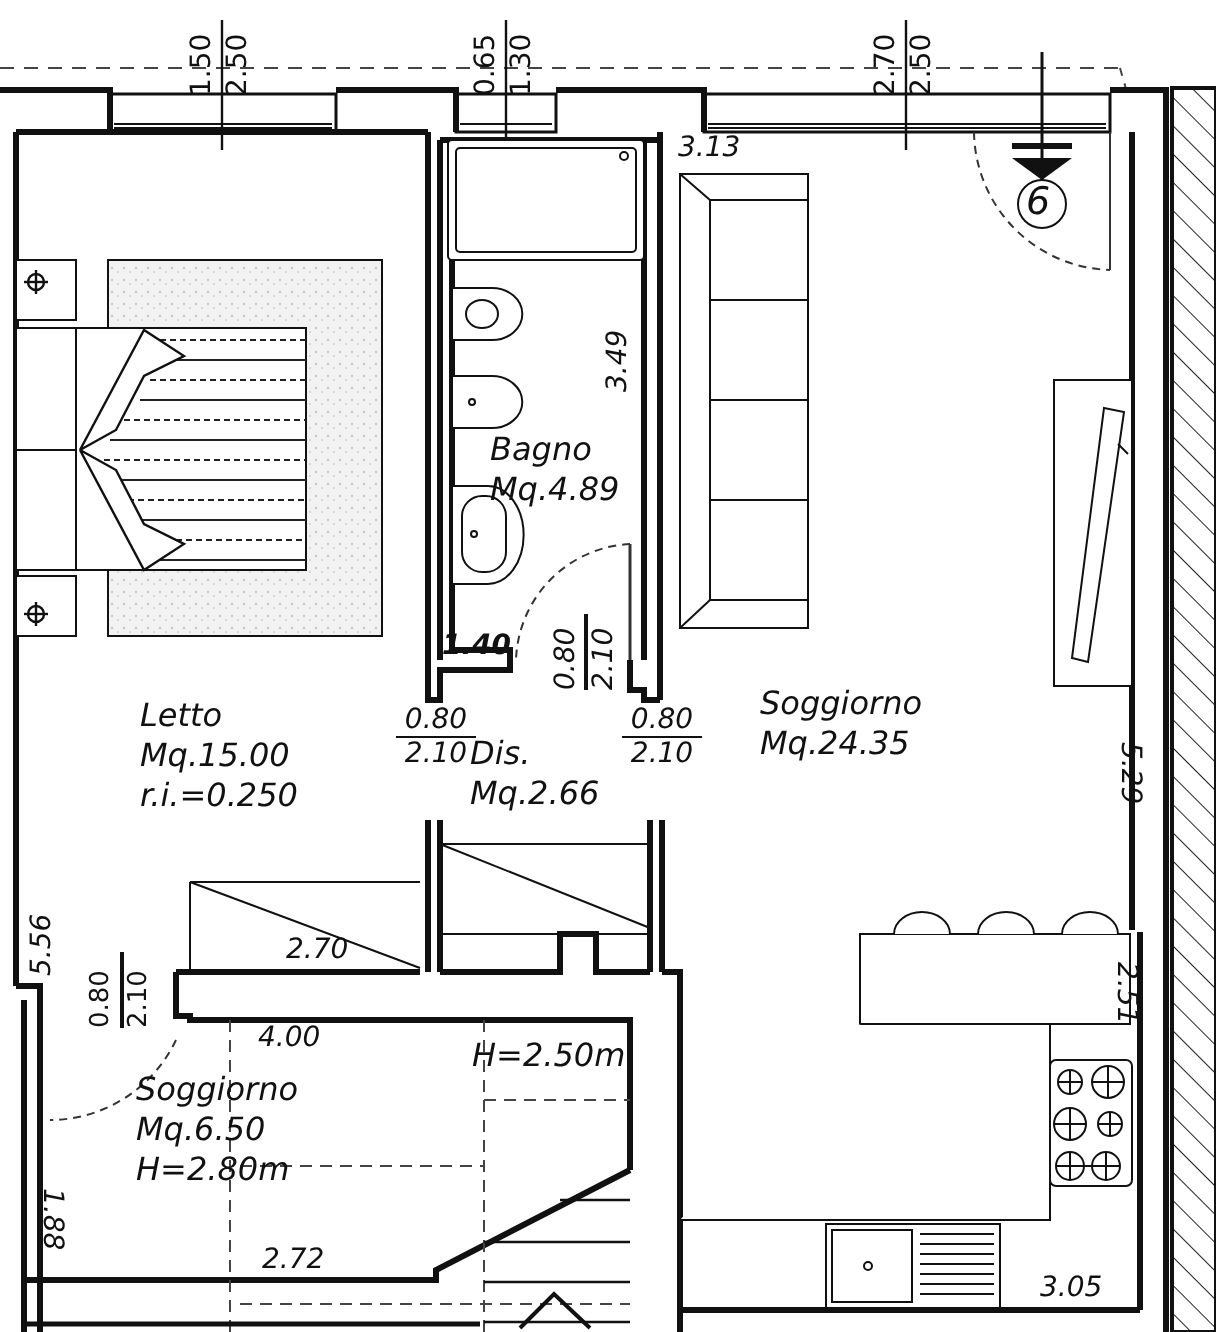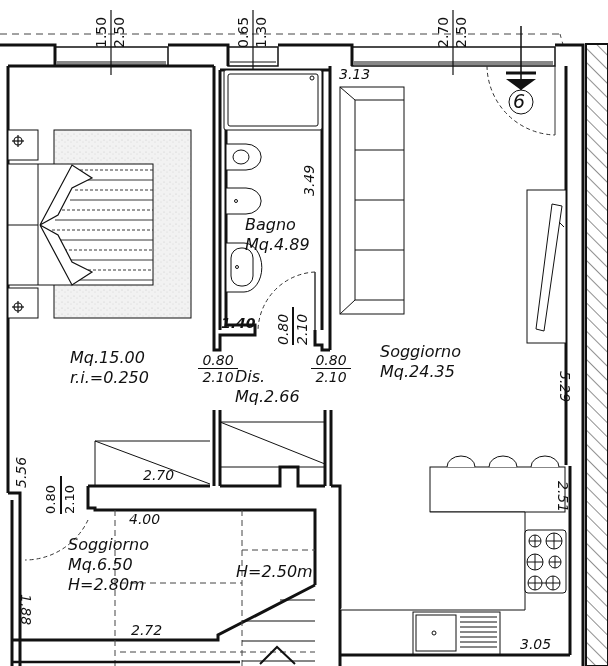--- a/index.html
+++ b/index.html
@@ -246,20 +246,21 @@
   <span class="lbl vert" style="position:absolute; left:20px; top:42px; font-size:14px; font-style:normal;">1.30</span>
 </div>
 <div class="frac" style="left:434px; top:6px; width:40px;">
   <span class="lbl vert" style="position:absolute; left:2px; top:42px; font-size:14px; font-style:normal;">2.70</span>
   <span class="lbl vert" style="position:absolute; left:20px; top:42px; font-size:14px; font-style:normal;">2.50</span>
 </div>
 
 <span class="lbl" style="left:513px; top:92px; font-size:19px;">6</span>
 
 <div class="lbl room" style="left:70px; top:348px; width:110px;">
+  <div>Letto</div>
   <div>Mq.15.00</div>
   <div>r.i.=0.250</div>
 </div>
 <div class="lbl room" style="left:245px; top:215px; width:90px;">
   <div>Bagno</div>
   <div>Mq.4.89</div>
 </div>
 <div class="lbl room" style="left:235px; top:367px; width:80px;">
   <div>Dis.</div>
   <div>Mq.2.66</div>
@@ -297,13 +298,13 @@
 <span class="lbl dim vert" style="left:302px; top:196px;">3.49</span>
 <span class="lbl dim" style="left:221px; top:316px;font-weight:bold;">1.40</span>
 <span class="lbl dim vert-cw" style="left:572px; top:371px;">5.29</span>
 <span class="lbl dim vert-cw" style="left:570px; top:481px;">2.51</span>
 <span class="lbl dim" style="left:520px; top:637px;">3.05</span>
 <span class="lbl dim vert" style="left:14px; top:488px;">5.56</span>
 <span class="lbl dim" style="left:143px; top:468px;">2.70</span>
 <span class="lbl dim" style="left:129px; top:512px;">4.00</span>
 <span class="lbl dim vert-cw" style="left:33px; top:594px;">1.88</span>
 <span class="lbl dim" style="left:131px; top:623px;">2.72</span>
-<span class="lbl" style="left:236px; top:520px; font-size:16px;margin-top:44px;">H=2.50m</span>
+<span class="lbl" style="left:236px; top:520px; font-size:16px;">H=2.50m</span>
 
 </body></html>

